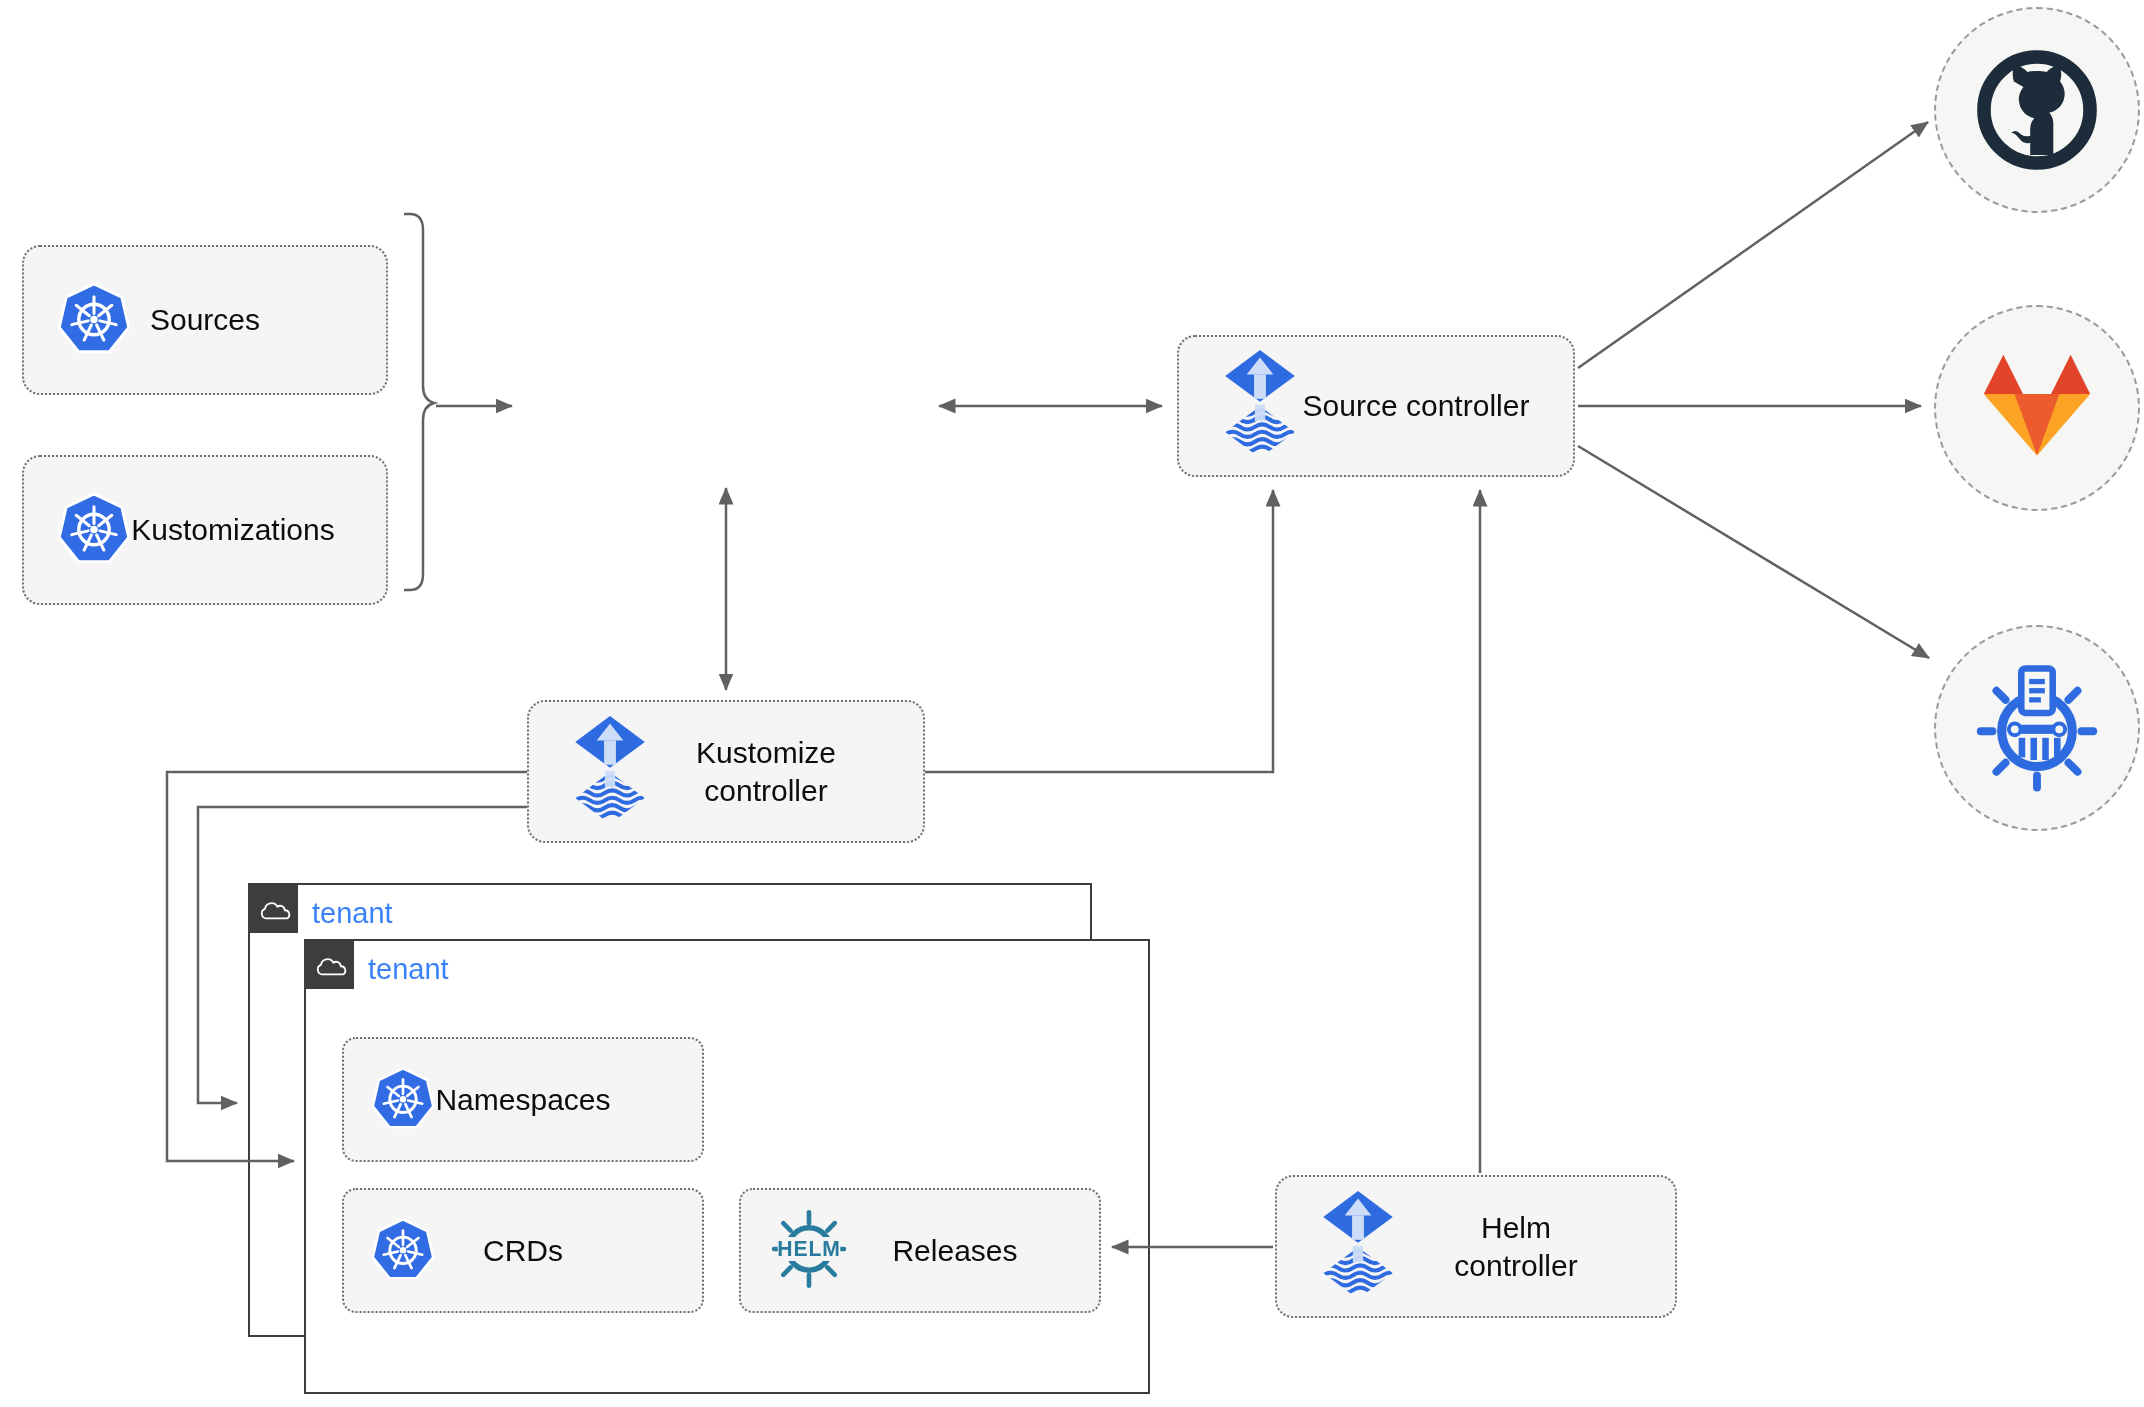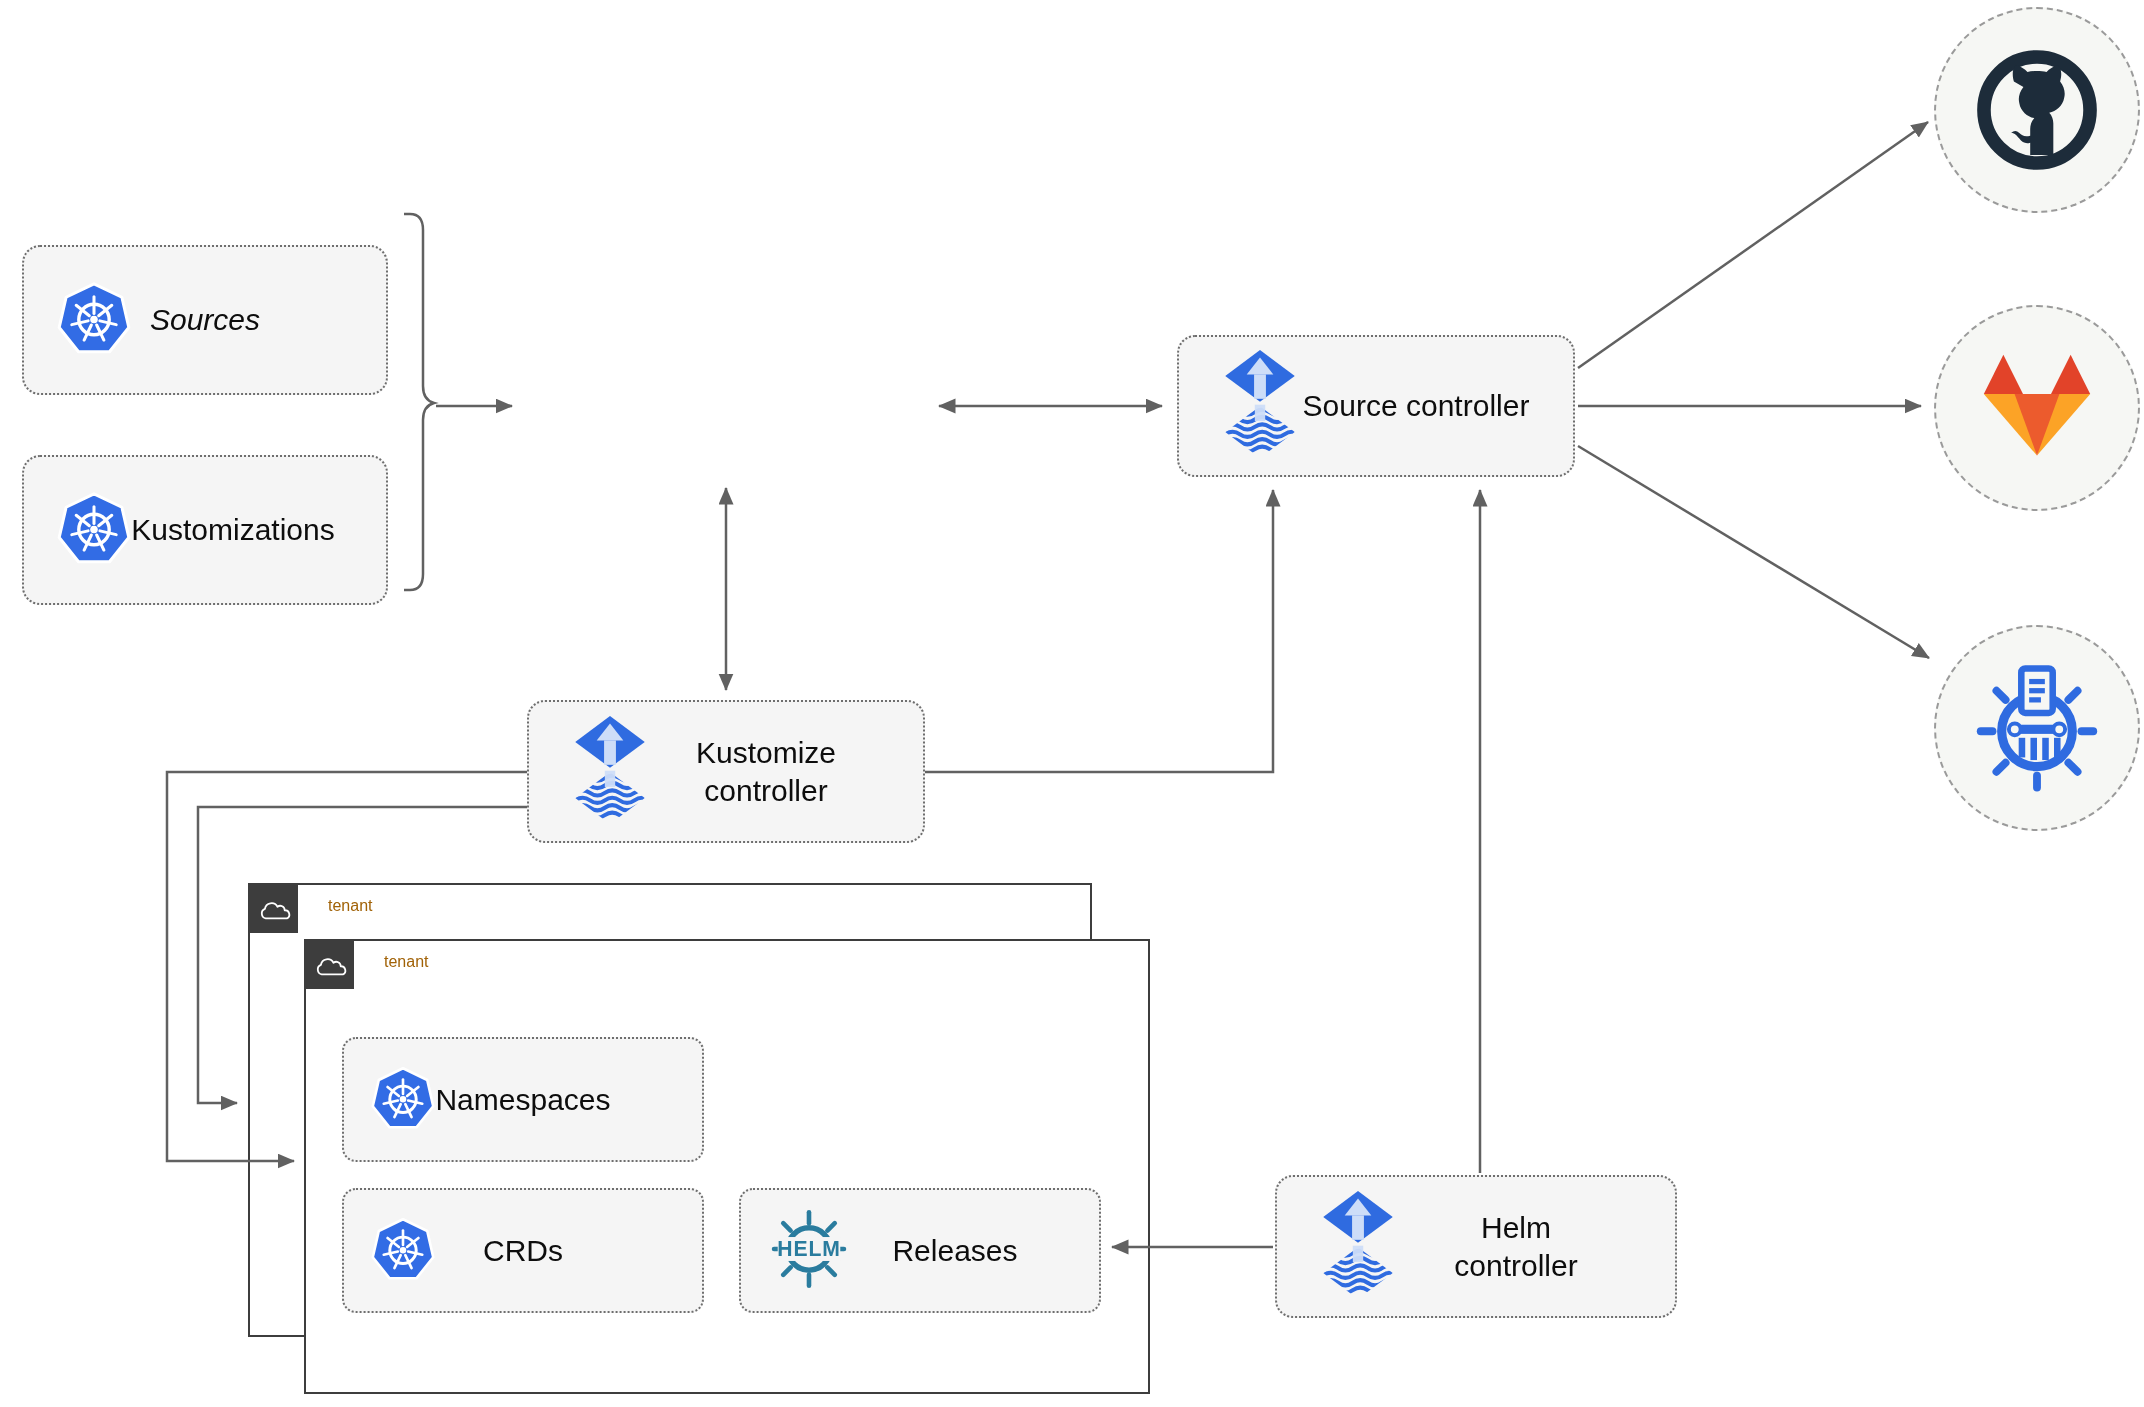--- a/index.html
+++ b/index.html
@@ -22,21 +22,21 @@
   .wrap2h{max-width:190px;}
   
   .tenant{
     position:absolute;background:#ffffff;border:2px solid #3d3d3d;box-sizing:border-box;
   }
   .tenant .tab{
     position:absolute;left:-2px;top:-2px;width:50px;height:50px;background:#3d3d3d;
     display:flex;align-items:center;justify-content:center;
   }
   .tenant .tenant-label{
-    position:absolute;left:78px;top:12px;font-size:16px;color:#a16207;
+    position:absolute;left:62px;top:12px;font-size:29px;color:#3b82f6;
   }
   
   .circle-node{
     position:absolute;width:206px;height:206px;border-radius:50%;
     background:#f6f7f4;border:2px dashed #9a9a9a;box-sizing:border-box;
     display:flex;align-items:center;justify-content:center;z-index:3;
   }
   
   #connectors{position:absolute;left:0;top:0;z-index:5;pointer-events:none;}
 </style>
@@ -202,21 +202,21 @@
           </g>
           <rect x="16" y="37" width="68" height="26" fill="#f5f5f5"></rect>
           <text x="50" y="58" text-anchor="middle" font-family="Liberation Sans, sans-serif" font-size="23" font-weight="bold" letter-spacing="1" fill="#2a7c9e">HELM</text>
         </svg></span>
       <div class="label" style="padding-left:70px;">
           <span>Releases</span>
         </div>
     </div>
   </div>
 
-  <div class="box" style="left:22px;top:245px;width:366px;height:150px;font-style:italic;">
+  <div class="box" style="left:22px;top:245px;width:366px;height:150px;">
     <span class="icon" style="left:32px;">
       <svg width="76" height="73" viewBox="0 0 100 96">
           <use href="#k8s-logo"></use>
         </svg></span>
     <div class="label">
         <span>Sources</span>
       </div>
   </div>
 
   <div class="box" style="left:22px;top:455px;width:366px;height:150px;">

